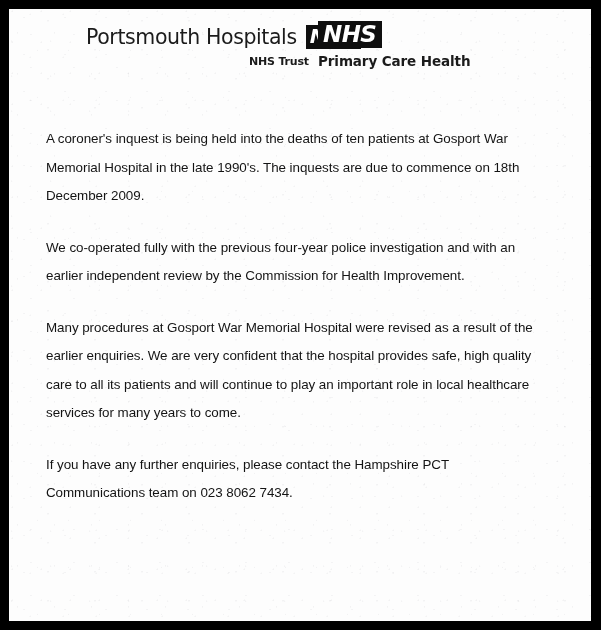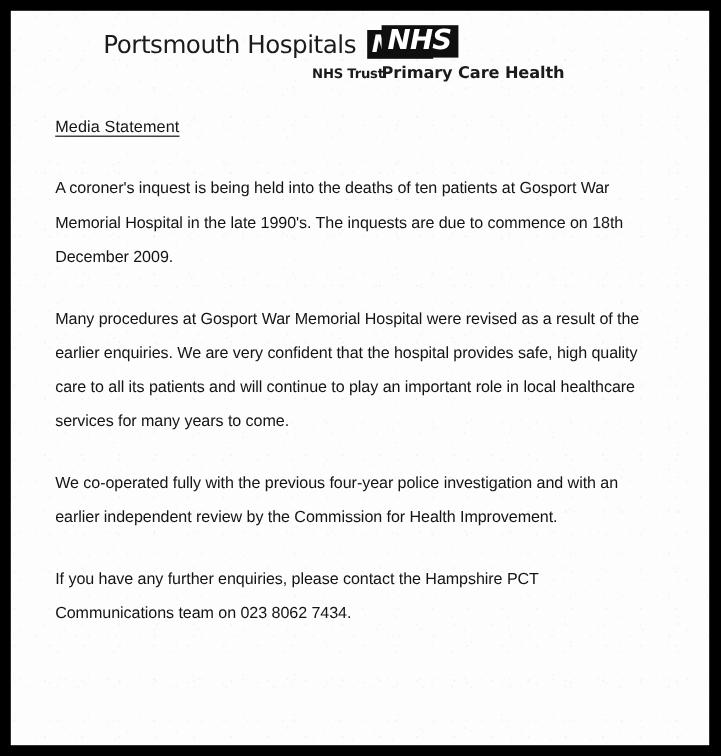--- a/index.html
+++ b/index.html
@@ -109,21 +109,21 @@
   .trust-sub {
     font-family: "DejaVu Sans", sans-serif;
     font-weight: 700;
     color: #1b1b1b;
     white-space: nowrap;
   }
   .brand-portsmouth .trust-sub {
     font-size: 11px;
     margin-top: 6px;
     text-align: right;
-    padding-right: 41px;
+    padding-right: 52px;
     letter-spacing: -0.2px;
   }
   .brand-hampshire .trust-sub {
     font-size: 13.5px;
     margin-top: 5px;
     text-align: left;
     letter-spacing: -0.1px;
   }
 
   
@@ -187,28 +187,27 @@
         <div class="brand-top-row">
           <span class="nhs-logo nhs-logo-lg">NHS</span>
         </div>
         <div class="trust-sub">Primary Care Health</div>
       </div>
 
     </div>
 
     <div class="doc-body">
 
-      <div class="media-statement">Media Statement </div>
 
 
       <p class="para para-1">A coroner's inquest is being held into the deaths of ten patients at Gosport War Memorial Hospital in the late 1990's.  The inquests are due to commence on 18th December 2009.</p>
 
 
+      <p class="para para-3">We co-operated fully with the previous four-year police investigation and with an earlier independent review by the Commission for Health Improvement.</p>
+
       <p class="para para-4">Many procedures at Gosport War Memorial Hospital were revised as a result of the earlier enquiries. We are very confident that the hospital provides safe, high quality care to all its patients and will continue to play an important role in local healthcare services for many years to come.</p>
-
-      <p class="para para-3">We co-operated fully with the previous four-year police investigation and with an earlier independent review by the Commission for Health Improvement.</p>
 
       <p class="para para-5">If you have any further enquiries, please contact the Hampshire PCT Communications team on 023 8062 7434.</p>
 
     </div>
 
   </div>
 </div>
 
 </body></html>

